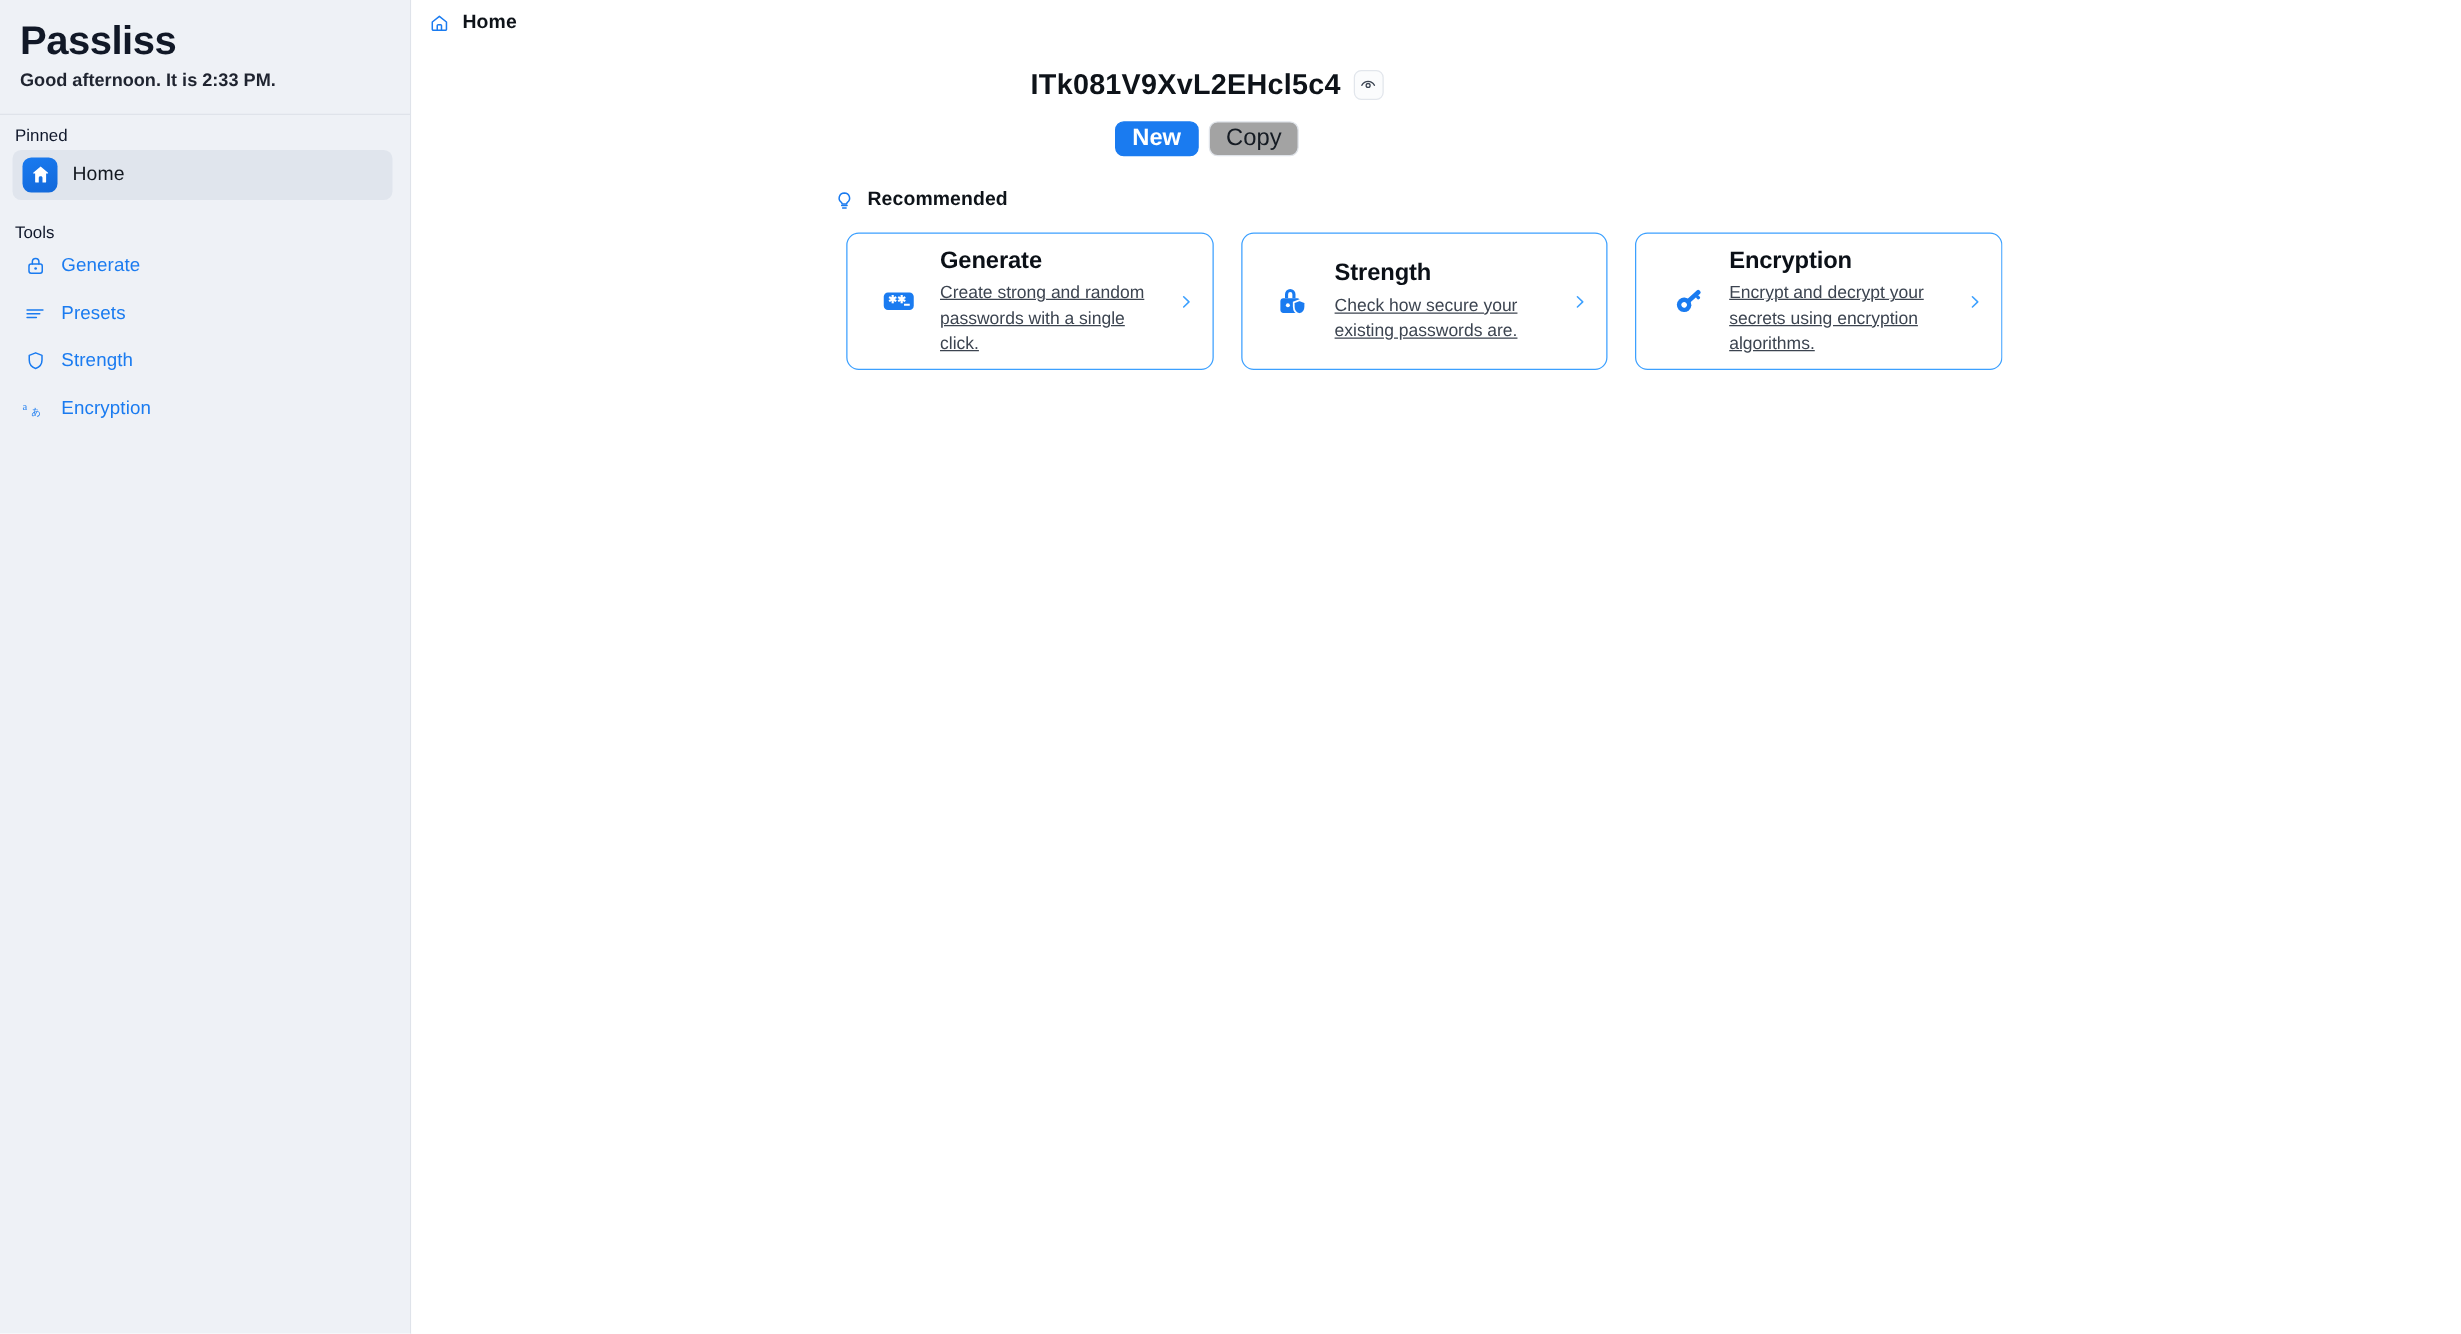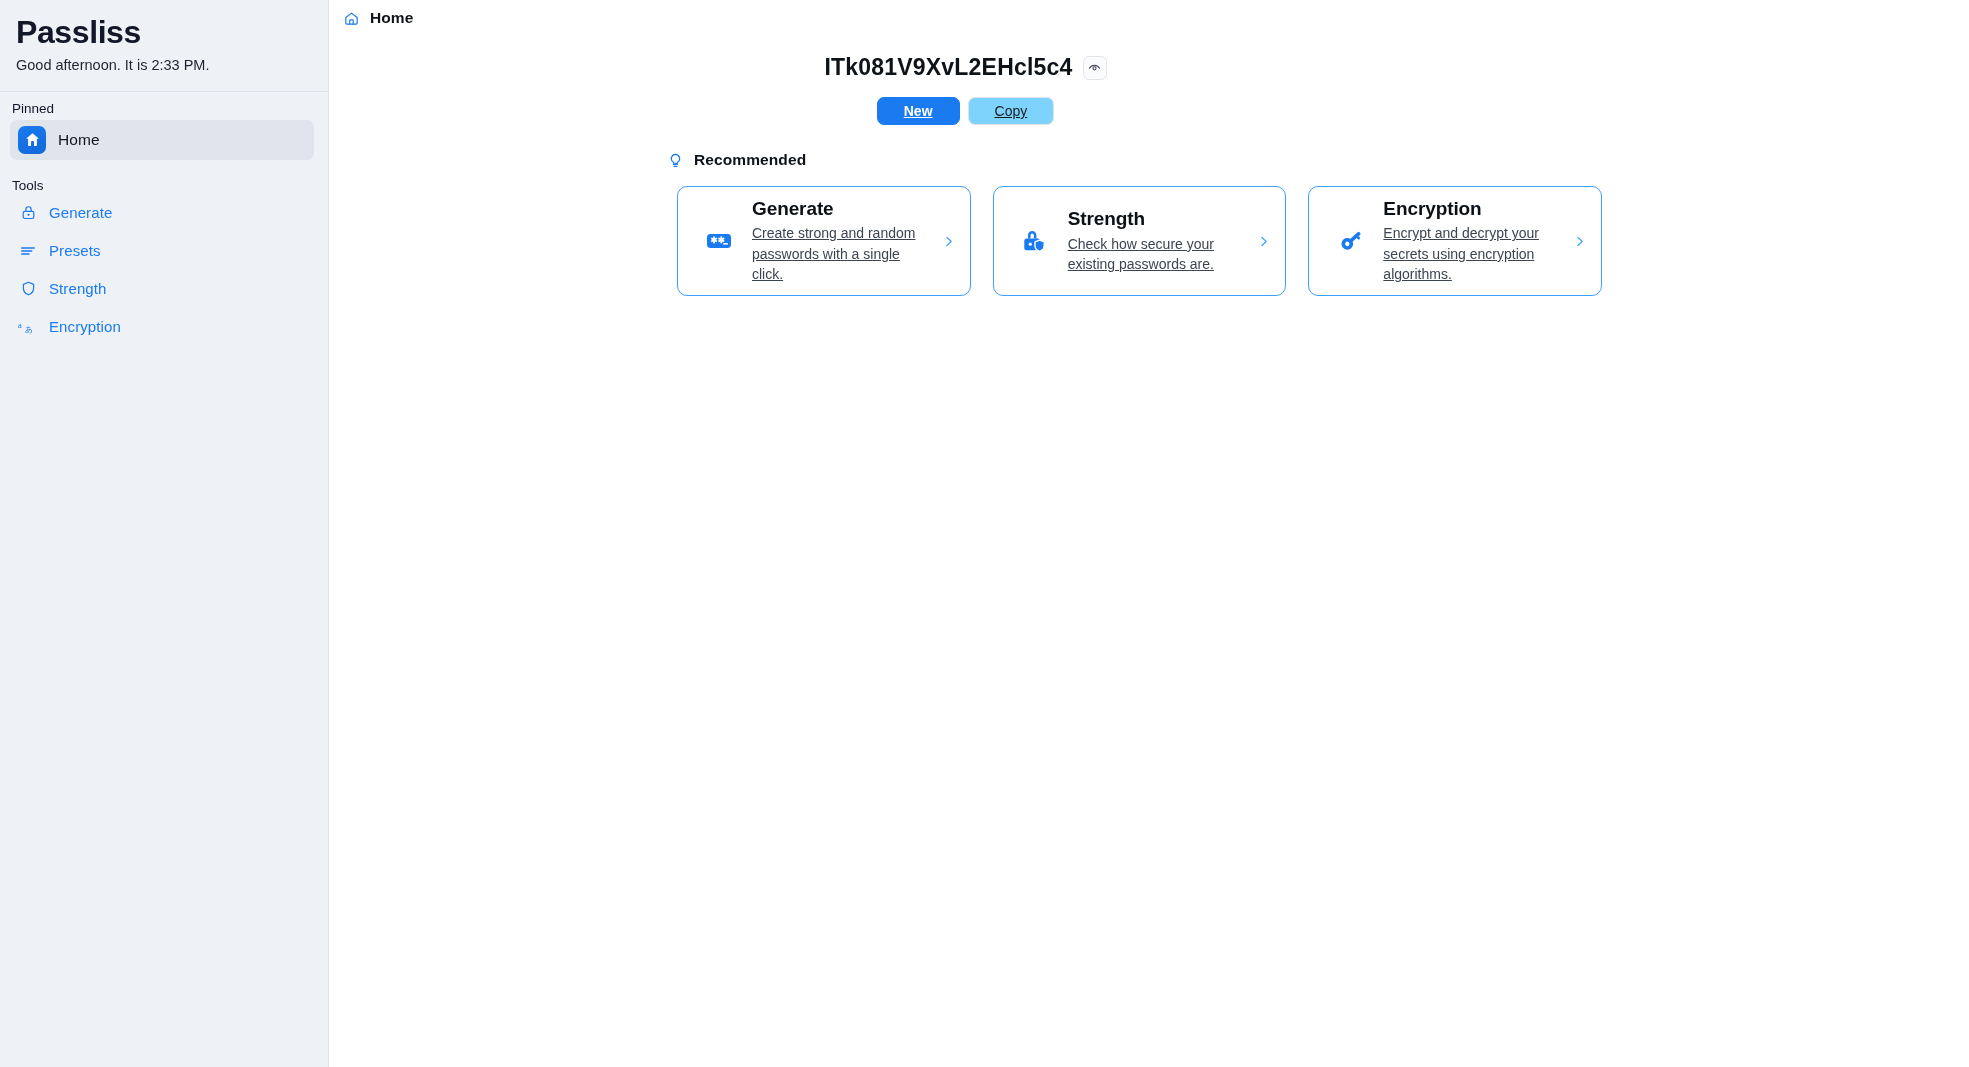--- a/index.html
+++ b/index.html
@@ -29,21 +29,21 @@
     color: #111827;
     letter-spacing: -0.4px;
     line-height: 1.15;
     margin: 0;
   }
   .brand-sub {
     font-size: 14.5px;
     color: #1f2430;
     margin-top: 5px;
     line-height: 1.3;
-    font-weight: 400;
+    font-weight: 700;
   }
   .side-divider {
     height: 1px;
     background: #dfe3ea;
     margin: 6px 0 0 0;
   }
   .section-label {
     font-size: 13.5px;
     color: #0f172a;
     padding: 9px 0 4px 12px;
@@ -154,35 +154,34 @@
   .btn-row {
     display: flex;
     align-items: center;
     justify-content: center;
     gap: 8px;
     margin-top: 16px;
   }
   .btn {
     height: 28px;
     border-radius: 7px;
-    font-size: 14px;
-    padding: 0 26px;
+    font-size: 19px;
+    padding: 0 13px;
     display: flex; align-items: center; justify-content: center;
     cursor: default;
     font-family: "Liberation Sans", sans-serif;
-    text-decoration: underline;
   }
   .btn-primary {
     background: #1a7bf0;
     color: #ffffff;
     font-weight: 700;
     border: 1px solid #1a7bf0;
   }
   .btn-secondary {
-    background: #7dd3fc;
+    background: #a3a3a3;
     color: #151b23;
     border: 1px solid #e0e4ea;
     font-weight: 400;
   }
 
   .rec-row {
     display: flex;
     align-items: center;
     gap: 10px;
     padding: 0 0 0 338px;

